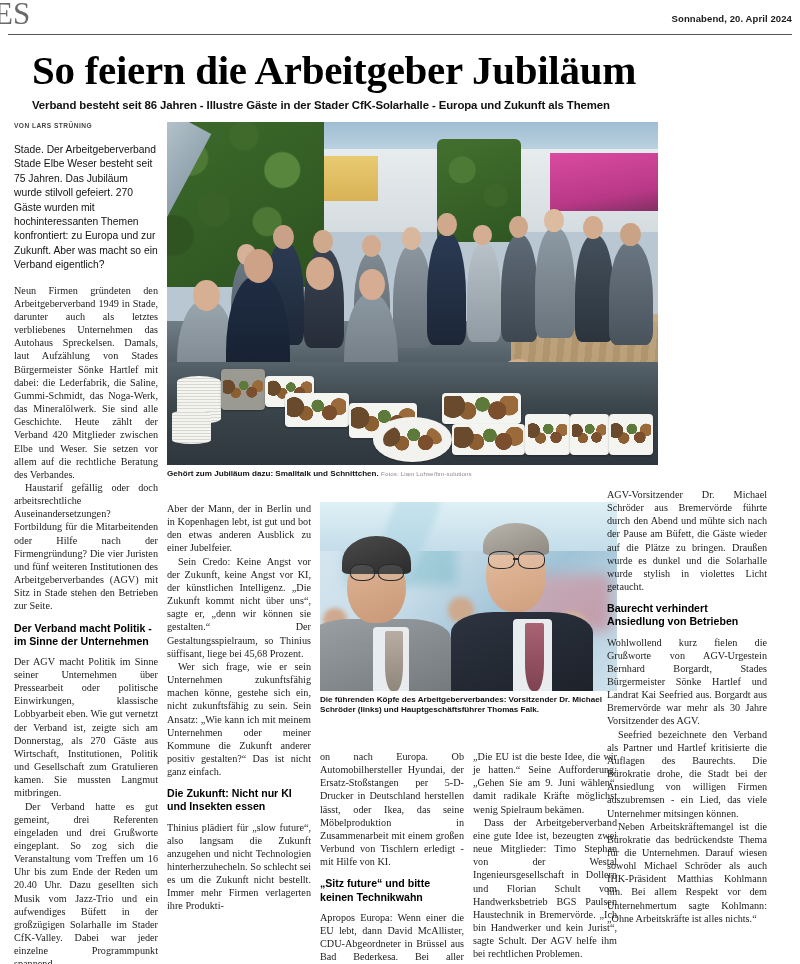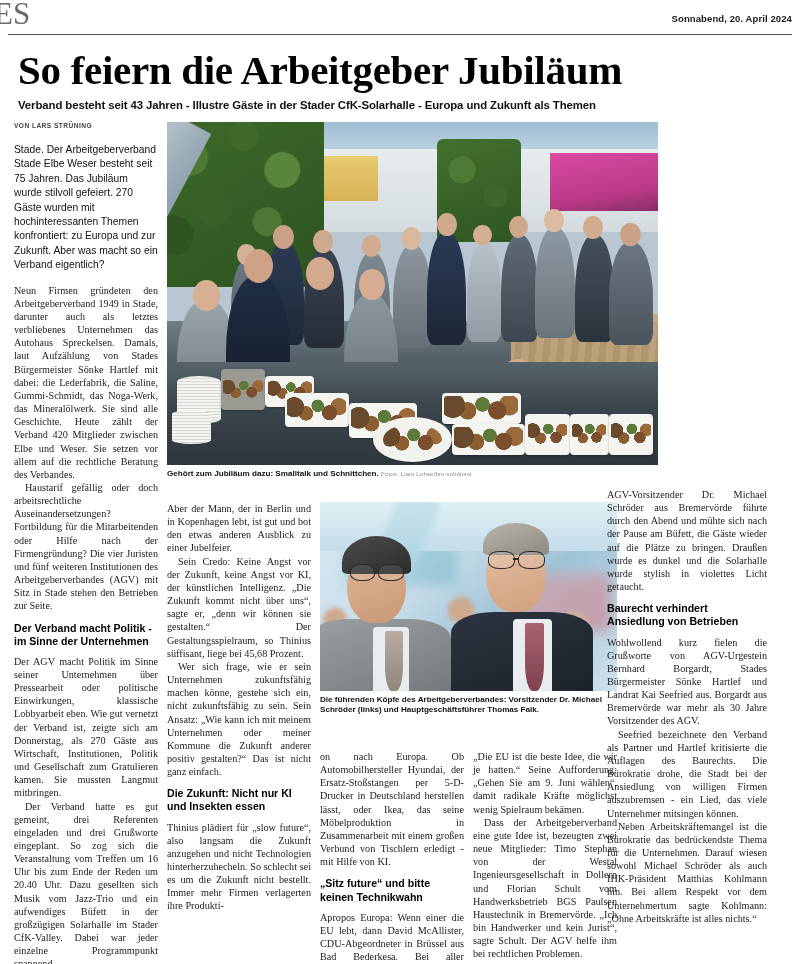--- a/index.html
+++ b/index.html
@@ -46,21 +46,21 @@
   .masthead-rule {
     position: absolute;
     left: 8px;
     right: 8px;
     top: 34px;
     border-top: 1.1px solid #555;
   }
 
   
   .headline-block {
-    padding: 14px 14px 0 0;
+    padding: 14px 14px 0 14px;
   }
   .headline {
     font-family: "Liberation Serif", serif;
     font-weight: bold;
     font-size: 41px;
     line-height: 1.02;
     letter-spacing: -0.3px;
     margin: 0 0 7px 18px;
     color: #000;
   }
@@ -315,21 +315,21 @@
 <body>
 
 <div class="masthead">
   <div class="masthead-fragment">ES</div>
   <div class="masthead-date">Sonnabend, 20. April 2024</div>
   <div class="masthead-rule"></div>
 </div>
 
 <div class="headline-block">
   <h1 class="headline">So feiern die Arbeitgeber Jubiläum</h1>
-  <div class="subheadline">Verband besteht seit 43 Jahren - Illustre Gäste in der Stader CfK-Solarhalle - Europa und Zukunft als Themen</div>
+  <div class="subheadline">Verband besteht seit 86 Jahren - Illustre Gäste in der Stader CfK-Solarhalle - Europa und Zukunft als Themen</div>
 </div>
 
 <div class="page">
 
   <div class="photo-main-wrap">
     <div class="photo photo-main" style="position:relative;left:0;top:0;">
       <div class="scene">
         <div class="sc-sky"></div>
         <div class="sc-ceiling"></div>
         <div class="sc-wall"></div>

